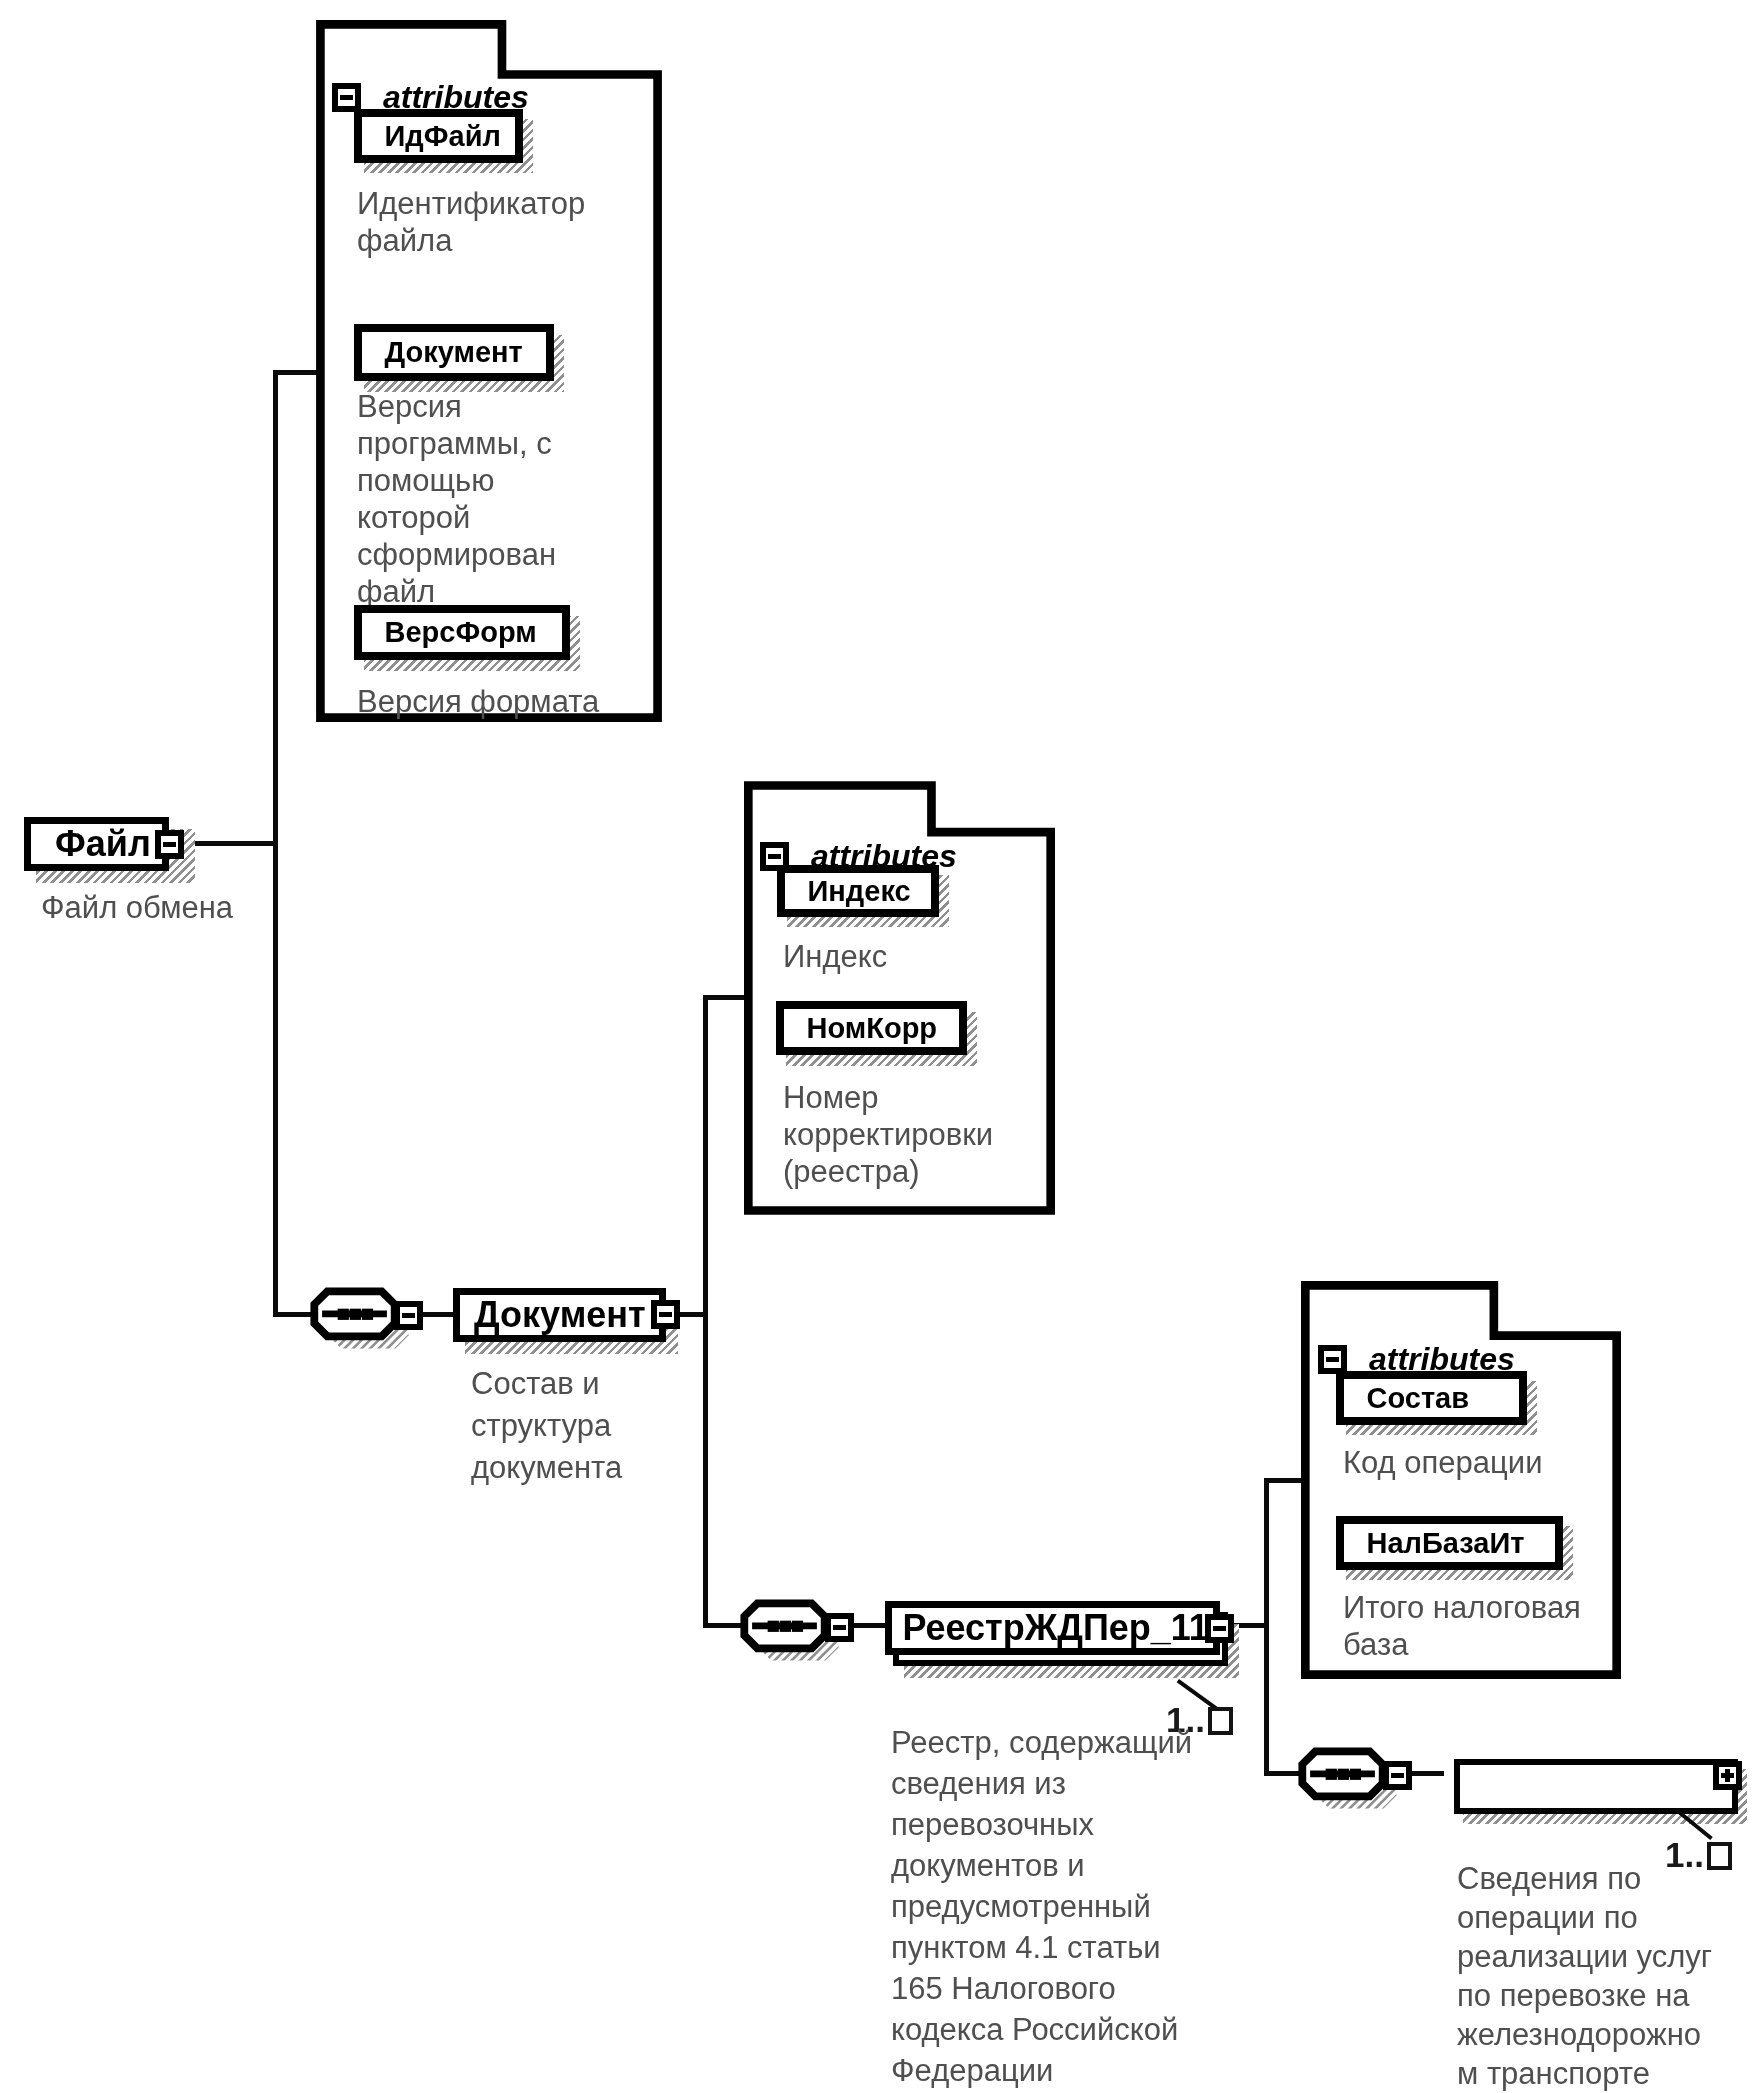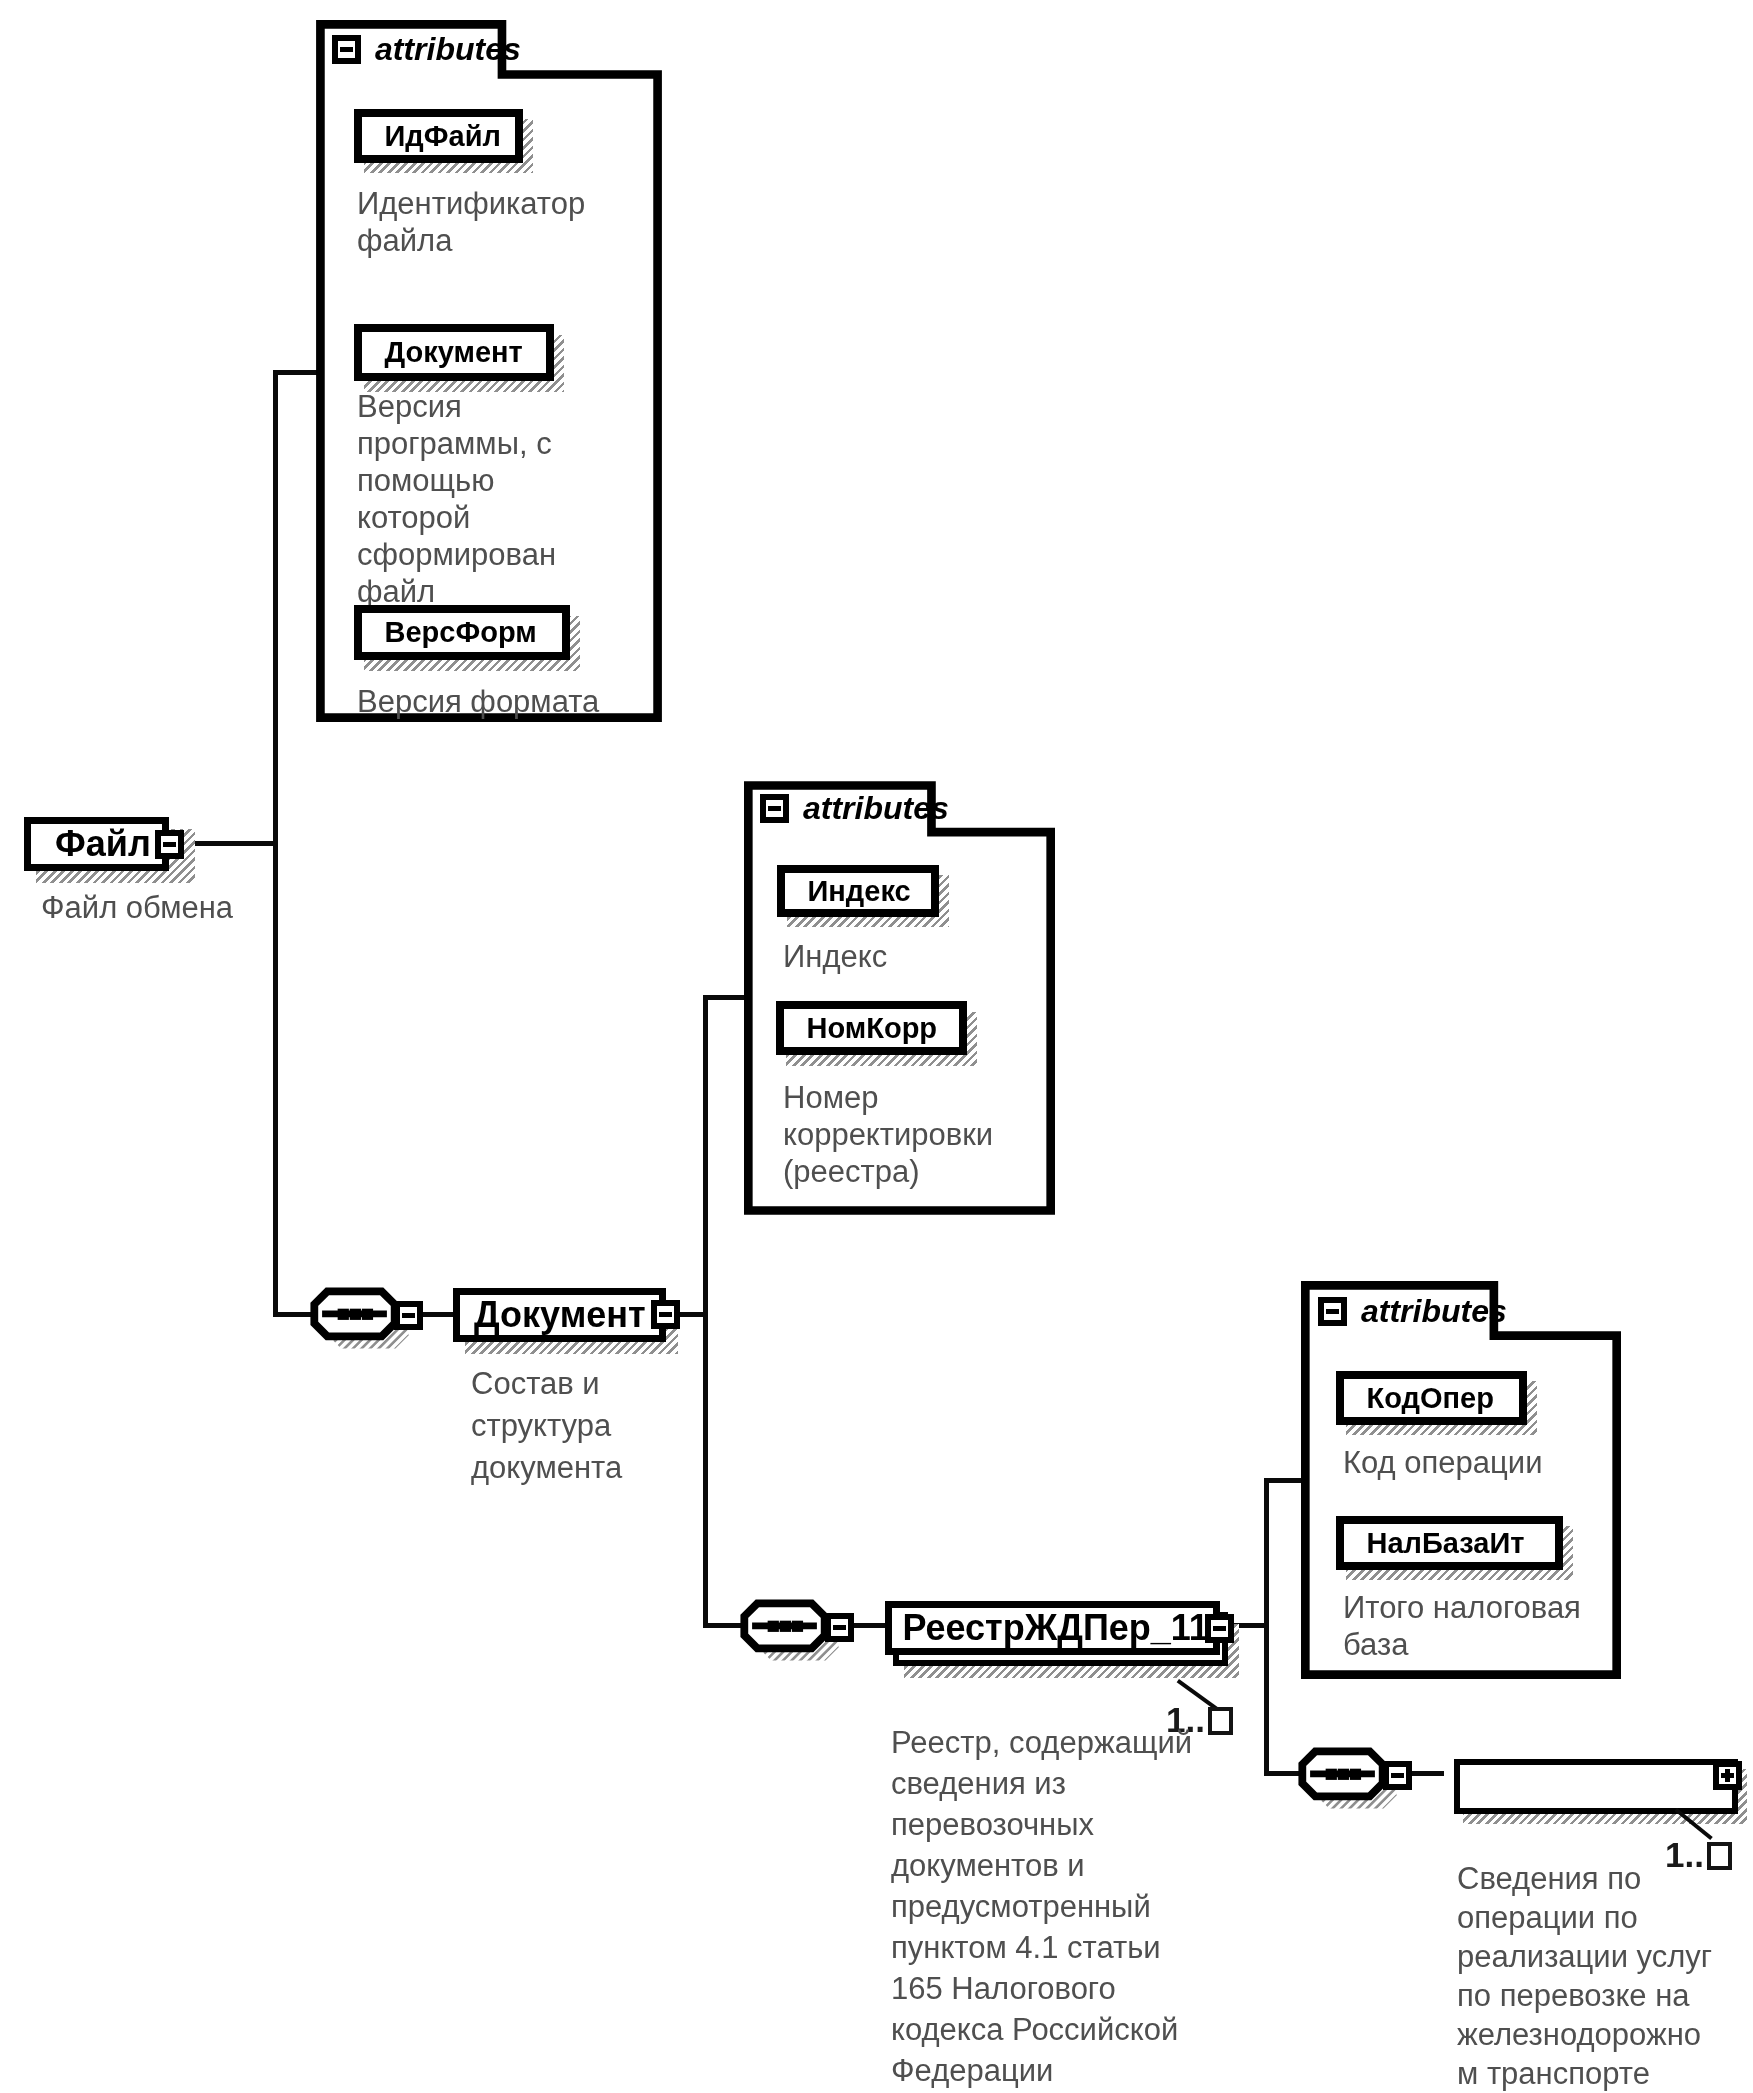--- a/index.html
+++ b/index.html
@@ -10,21 +10,21 @@
     font-family:"Liberation Sans", sans-serif;
     color:#000;
     overflow:hidden;
   }
   
   .line{position:absolute;background:#0a0a0a;}
   .diag{position:absolute;background:#0a0a0a;height:4.3px;transform-origin:0 0;}
   
   .attrs-svg{position:absolute;}
   
-  .tab-head{position:absolute;display:flex;align-items:center;gap:14px;}
+  .tab-head{position:absolute;display:flex;align-items:center;gap:22px;margin-top:48px;}
   .collapse-icon{
     width:29px;height:29px;box-sizing:border-box;border:6px solid #000;
     background:#fff;display:flex;align-items:center;justify-content:center;flex:0 0 auto;
   }
   .collapse-icon .bar{width:13px;height:5.2px;background:#000;}
   .attrs-title{font-style:italic;font-weight:bold;font-size:32px;white-space:nowrap;}
   
   .nbox{
     position:absolute;box-sizing:border-box;background:#fff;border:8.6px solid #000;
     display:flex;align-items:center;font-weight:bold;white-space:nowrap;
@@ -147,21 +147,21 @@
   </svg>
   <div class="tab-head" style="left:1318px;top:1293px">
     <span class="collapse-icon">
         <span class="bar"></span>
       </span>
     <span class="attrs-title">attributes</span>
   </div>
 
   <div class="hatch" style="left:1346px;top:1381px;width:191px;height:54px"></div>
   <div class="nbox attr-name" style="left:1336px;top:1371px;width:191px;height:54px">
-    <span>КодОпер</span>
+    <span>Состав</span>
   </div>
   <div class="desc" style="left:1343px;top:1444px;width:259px">Код операции</div>
 
   <div class="hatch" style="left:1346px;top:1526px;width:227px;height:54px"></div>
   <div class="nbox attr-name" style="left:1336px;top:1516px;width:227px;height:54px">
     <span>НалБазаИт</span>
   </div>
   <div class="desc" style="left:1343px;top:1589px;width:259px">Итого налоговая
 база</div>
 

